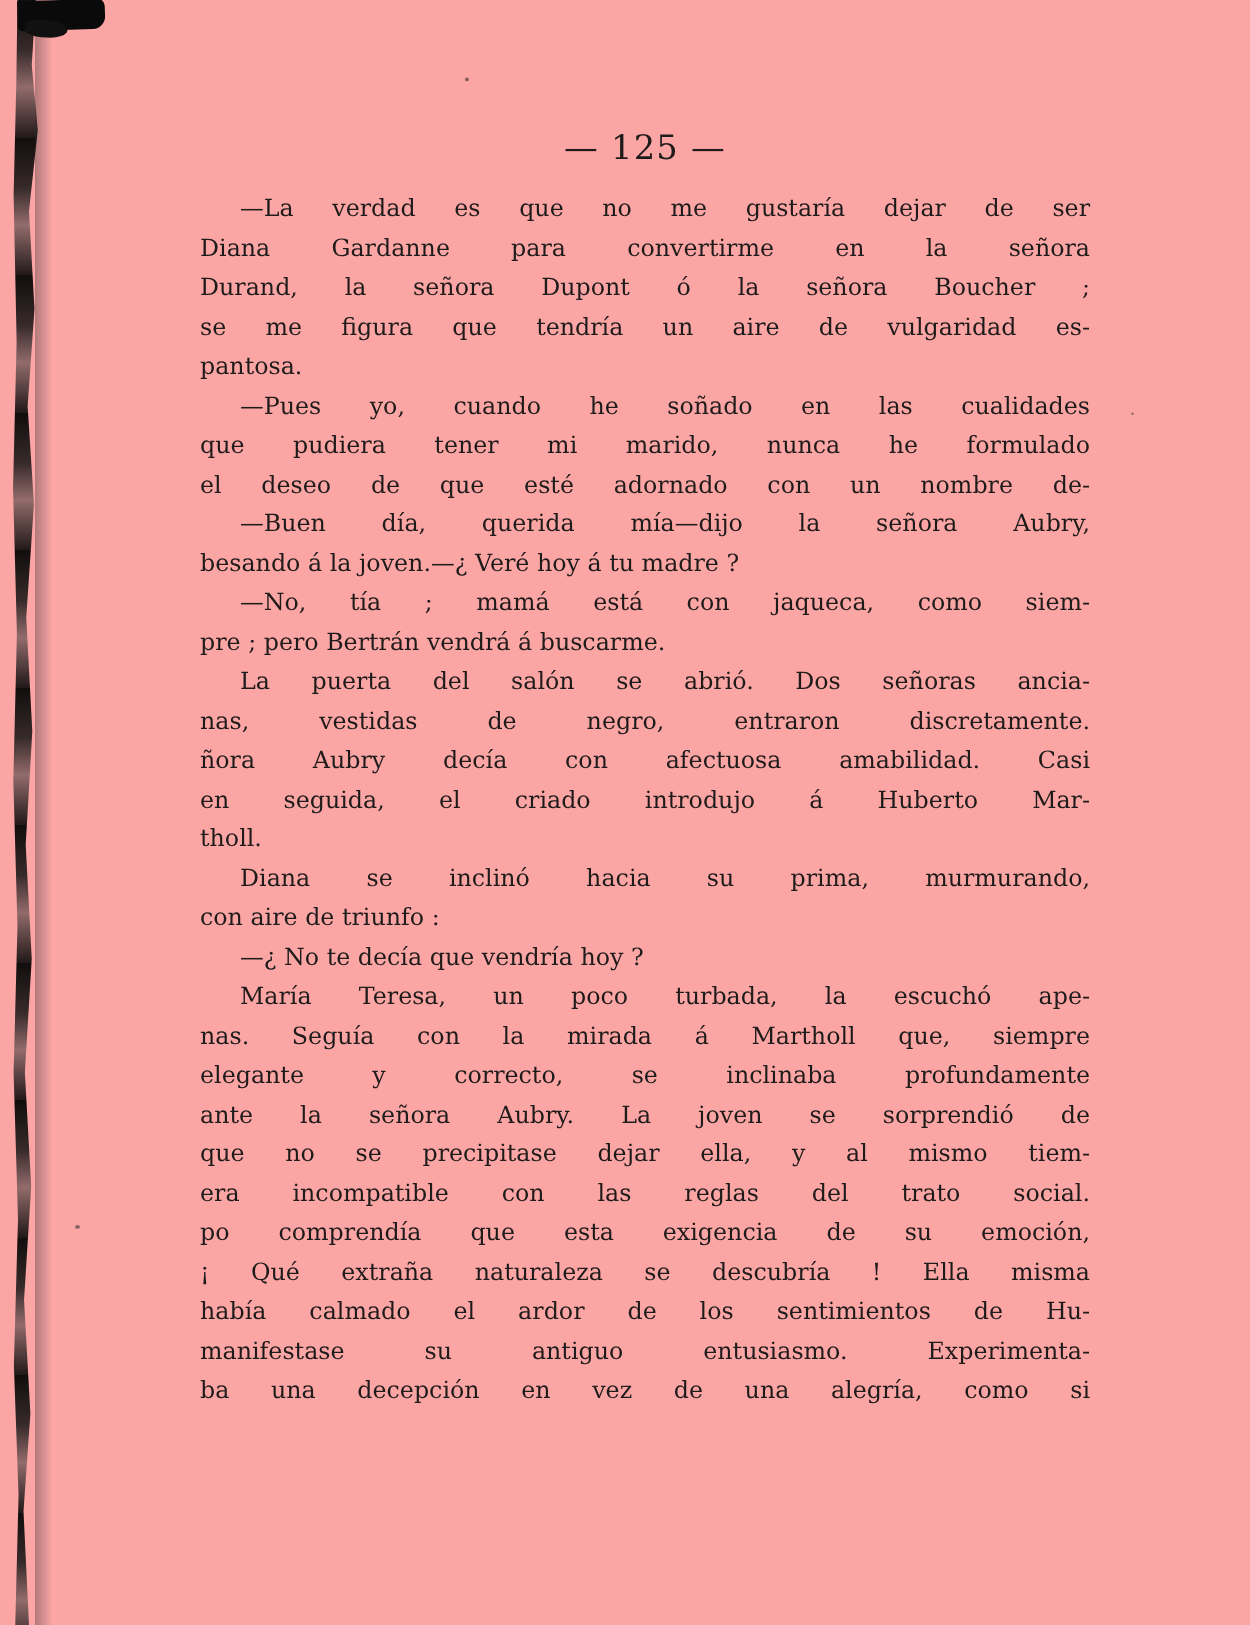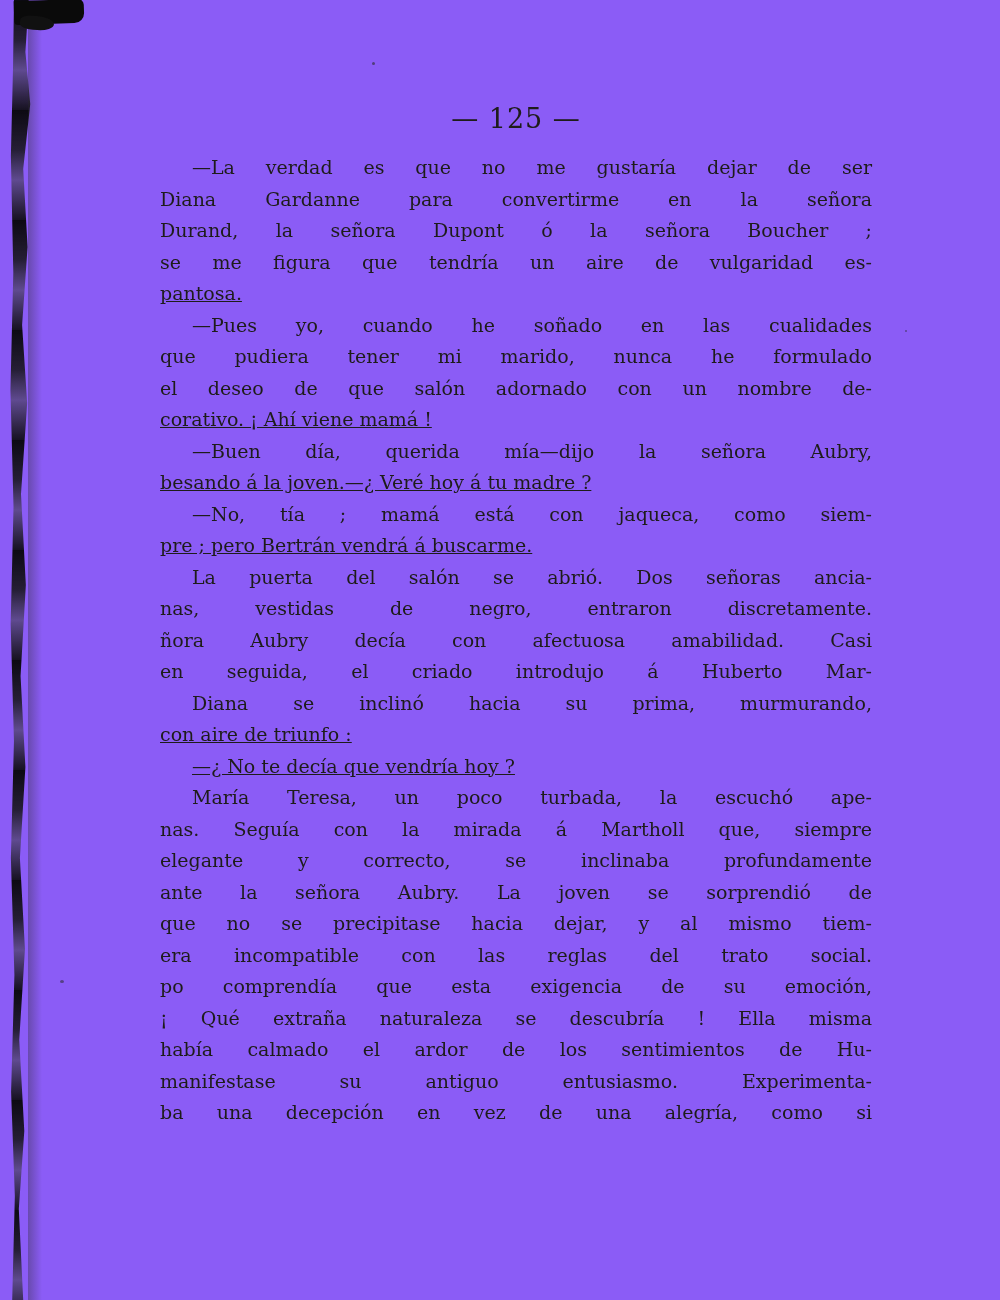--- a/index.html
+++ b/index.html
@@ -4,21 +4,21 @@
 <style>
   html, body {
     margin: 0;
     padding: 0;
     background: #f4f3f0;
   }
   .page {
     position: relative;
     width: 1000px;
     height: 1300px;
-    background: #8b5cf6;
+    background: #fca5a5;
     overflow: hidden;
     font-family: "DejaVu Serif", "Liberation Serif", serif;
     color: #1e1c1a;
   }
 
   
   .gutter {
     position: absolute;
     top: 0;
     bottom: 0;
@@ -94,21 +94,20 @@
     font-size: 19px;
     line-height: 31.5px;
   }
   .line {
     text-align: justify;
     text-align-last: justify;
     white-space: normal;
   }
   .line.end {
     text-align-last: left;
-    text-decoration: underline;
   }
   .line.indent {
     padding-left: 32px;
   }
 </style>
 </head>
 <body>
 
 <div class="page">
 
@@ -123,38 +122,38 @@
   <div class="page-number">— 125 —</div>
 
   <div class="text-block">
       <div class="line indent">—La verdad es que no me gustaría dejar de ser</div>
       <div class="line">Diana Gardanne para convertirme en la señora</div>
       <div class="line">Durand, la señora Dupont ó la señora Boucher ;</div>
       <div class="line">se me figura que tendría un aire de vulgaridad es-</div>
       <div class="line end">pantosa.</div>
       <div class="line indent">—Pues yo, cuando he soñado en las cualidades</div>
       <div class="line">que pudiera tener mi marido, nunca he formulado</div>
-      <div class="line">el deseo de que salón adornado con un nombre de-</div>
-      <div class="line end">corativo. ¡ Ahí viene mamá !</div>
+      <div class="line">el deseo de que esté adornado con un nombre de-</div>
       <div class="line indent">—Buen día, querida mía—dijo la señora Aubry,</div>
       <div class="line end">besando á la joven.—¿ Veré hoy á tu madre ?</div>
       <div class="line indent">—No, tía ; mamá está con jaqueca, como siem-</div>
       <div class="line end">pre ; pero Bertrán vendrá á buscarme.</div>
       <div class="line indent">La puerta del salón se abrió. Dos señoras ancia-</div>
       <div class="line">nas, vestidas de negro, entraron discretamente.</div>
       <div class="line">ñora Aubry decía con afectuosa amabilidad. Casi</div>
       <div class="line">en seguida, el criado introdujo á Huberto Mar-</div>
+      <div class="line end">tholl.</div>
       <div class="line indent">Diana se inclinó hacia su prima, murmurando,</div>
       <div class="line end">con aire de triunfo :</div>
       <div class="line indent end">—¿ No te decía que vendría hoy ?</div>
       <div class="line indent">María Teresa, un poco turbada, la escuchó ape-</div>
       <div class="line">nas. Seguía con la mirada á Martholl que, siempre</div>
       <div class="line">elegante y correcto, se inclinaba profundamente</div>
       <div class="line">ante la señora Aubry. La joven se sorprendió de</div>
-      <div class="line">que no se precipitase hacia dejar, y al mismo tiem-</div>
+      <div class="line">que no se precipitase dejar ella, y al mismo tiem-</div>
       <div class="line">era incompatible con las reglas del trato social.</div>
       <div class="line">po comprendía que esta exigencia de su emoción,</div>
       <div class="line">¡ Qué extraña naturaleza se descubría ! Ella misma</div>
       <div class="line">había calmado el ardor de los sentimientos de Hu-</div>
       <div class="line">manifestase su antiguo entusiasmo. Experimenta-</div>
       <div class="line">ba una decepción en vez de una alegría, como si</div>
     </div>
 
 </div>
 

